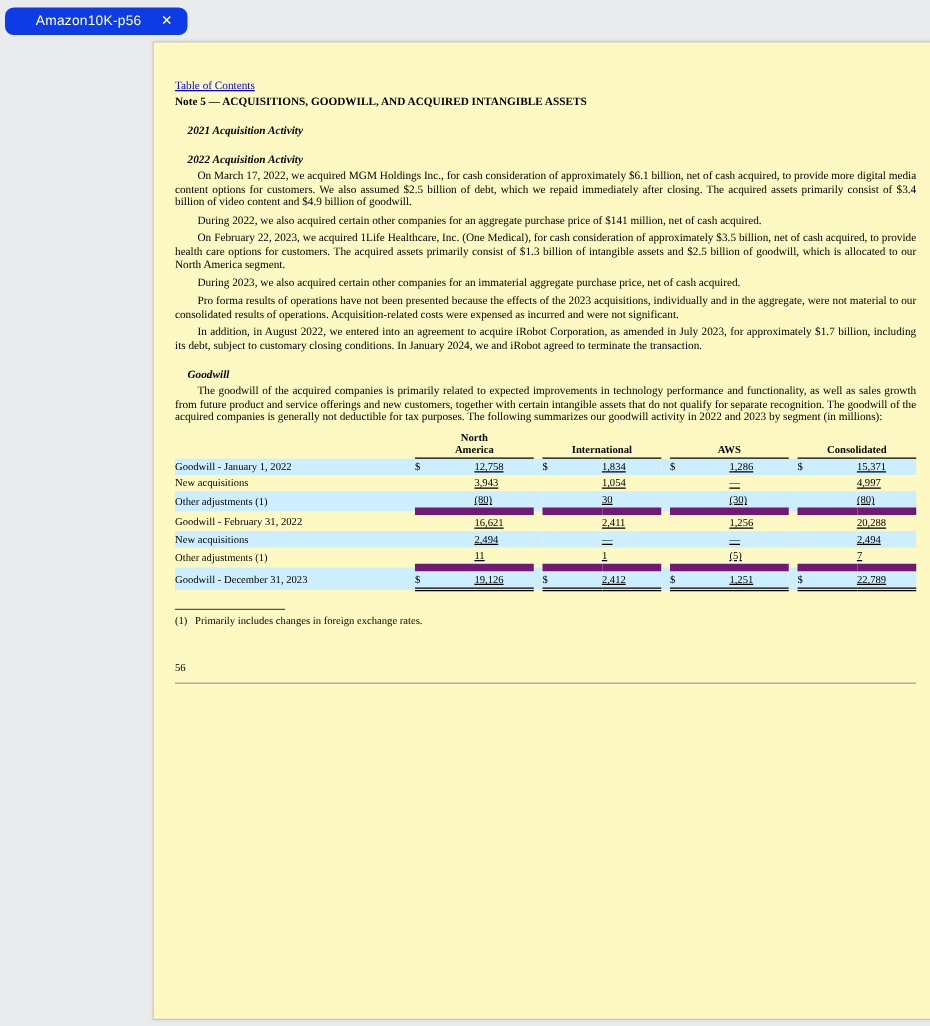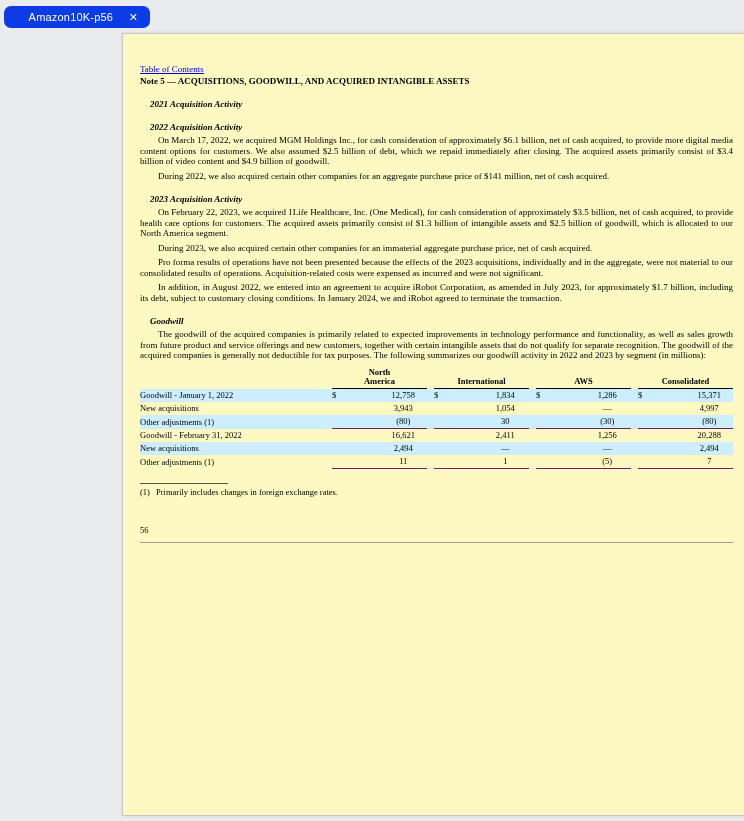--- a/index.html
+++ b/index.html
@@ -60,24 +60,24 @@
     table-layout: fixed;
   }
   table.gw th, table.gw td { padding: 1px 0; line-height: 11px; }
   table.gw th { vertical-align: bottom; font-weight: bold; }
   th.label-col { width: 192px; }
   th.group { border-bottom: 1px solid #000; text-align: center; padding-bottom: 1px; }
   th.group .wrap { display: inline-block; max-width: 44px; line-height: 1.15; }
   th.gap, td.gap { width: 7px; }
   td.label { text-align: left; padding-left: 2px; white-space: nowrap; }
   td.dollar { width: 13px; text-align: left; padding-left: 3px; }
-  td.val { width: 72px; text-align: center; padding-right: 3px; }
+  td.val { width: 72px; text-align: left; padding-right: 3px; text-decoration: underline; }
   table.gw tr { height: 13px; }
   tr.hl td { background: var(--hl, #cceeff); }
-  tr.rule td.num { border-bottom: 1px solid #701a75; }
+  tr.rule td.num { border-bottom: 6px solid #701a75; }
   tr.dbl td.num { border-bottom: 3px double #000; }
   
   .fn-sep { width: 88px; border-top: 1px solid #555; margin: 14px 0 3px 0; }
   .footnote { display: flex; font-size: 8.5px; line-height: 10px; }
   .footnote .marker { width: 16px; flex: none; }
   .pagenum { text-align: left; font-size: 8.5px; margin-top: 28px; }
   .bottom-rule { border-top: 1px solid #9a9b9c; margin-top: 7px; }
 </style>
 </head>
 <body>
@@ -103,21 +103,20 @@
       <div class="section-heading">2021 Acquisition Activity</div>
     </div>
 
     <div>
       <div class="section-heading">2022 Acquisition Activity</div>
       <p class="body">On March 17, 2022, we acquired MGM Holdings Inc., for cash consideration of approximately $6.1 billion, net of cash acquired, to provide more digital media content options for customers. We also assumed $2.5 billion of debt, which we repaid immediately after closing. The acquired assets primarily consist of $3.4 billion of video content and $4.9 billion of goodwill.</p>
       <p class="body">During 2022, we also acquired certain other companies for an aggregate purchase price of $141 million, net of cash acquired.</p>
     </div>
 
     <div>
-      <div class="section-heading">2023 Acquisition Activity</div>
       <p class="body">On February 22, 2023, we acquired 1Life Healthcare, Inc. (One Medical), for cash consideration of approximately $3.5 billion, net of cash acquired, to provide health care options for customers. The acquired assets primarily consist of $1.3 billion of intangible assets and $2.5 billion of goodwill, which is allocated to our North America segment.</p>
       <p class="body">During 2023, we also acquired certain other companies for an immaterial aggregate purchase price, net of cash acquired.</p>
       <p class="body">Pro forma results of operations have not been presented because the effects of the 2023 acquisitions, individually and in the aggregate, were not material to our consolidated results of operations. Acquisition-related costs were expensed as incurred and were not significant.</p>
       <p class="body">In addition, in August 2022, we entered into an agreement to acquire iRobot Corporation, as amended in July 2023, for approximately $1.7 billion, including its debt, subject to customary closing conditions. In January 2024, we and iRobot agreed to terminate the transaction.</p>
     </div>
 
     <div>
       <div class="section-heading">Goodwill</div>
       <p class="body">The goodwill of the acquired companies is primarily related to expected improvements in technology performance and functionality, as well as sales growth from future product and service offerings and new customers, together with certain intangible assets that do not qualify for separate recognition. The goodwill of the acquired companies is generally not deductible for tax purposes. The following summarizes our goodwill activity in 2022 and 2023 by segment (in millions):</p>
     </div>
@@ -213,20 +212,34 @@
             <td class="gap"></td>
             <td class="dollar num"></td>
             <td class="val num">1</td>
             <td class="gap"></td>
             <td class="dollar num"></td>
             <td class="val num">(5)</td>
             <td class="gap"></td>
             <td class="dollar num"></td>
             <td class="val num">7</td>
           </tr>
+          <tr class="hl dbl">
+            <td class="label">Goodwill - December 31, 2023</td>
+            <td class="dollar num">$</td>
+            <td class="val num">19,126</td>
+            <td class="gap"></td>
+            <td class="dollar num">$</td>
+            <td class="val num">2,412</td>
+            <td class="gap"></td>
+            <td class="dollar num">$</td>
+            <td class="val num">1,251</td>
+            <td class="gap"></td>
+            <td class="dollar num">$</td>
+            <td class="val num">22,789</td>
+          </tr>
         </tbody>
     </table>
 
     <div class="fn-sep"></div>
     <div class="footnote">
       <span class="marker">(1)</span>
       <span>Primarily includes changes in foreign exchange rates.</span>
     </div>
 
     <div class="pagenum">56</div>

